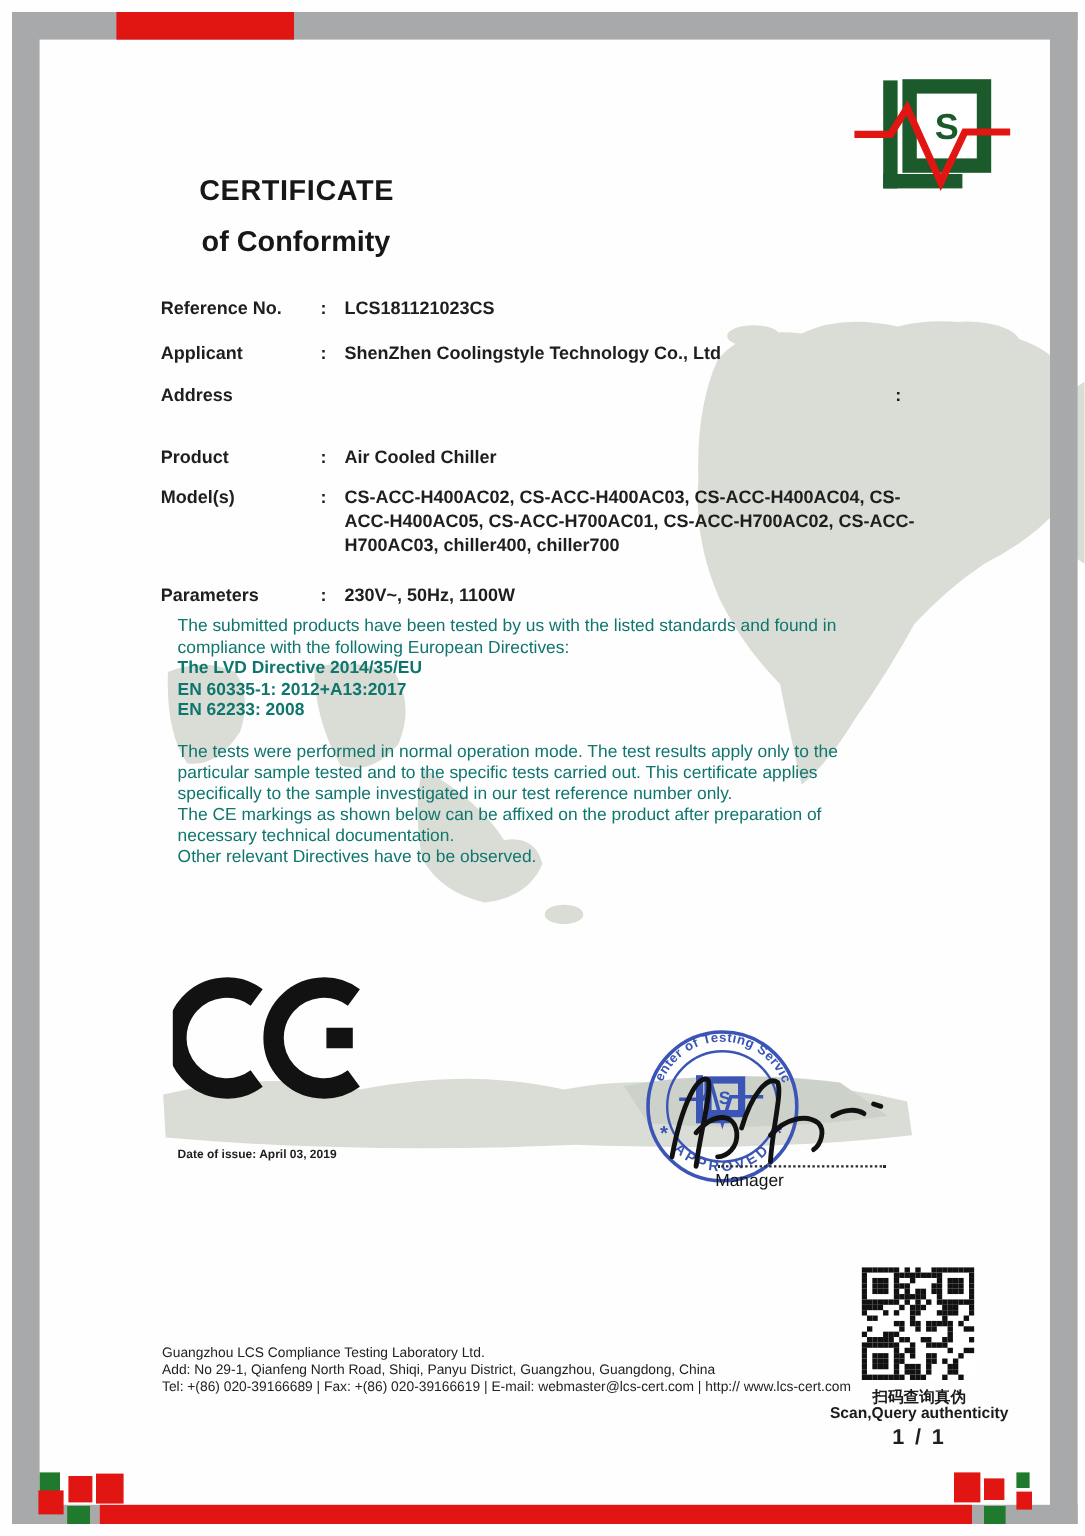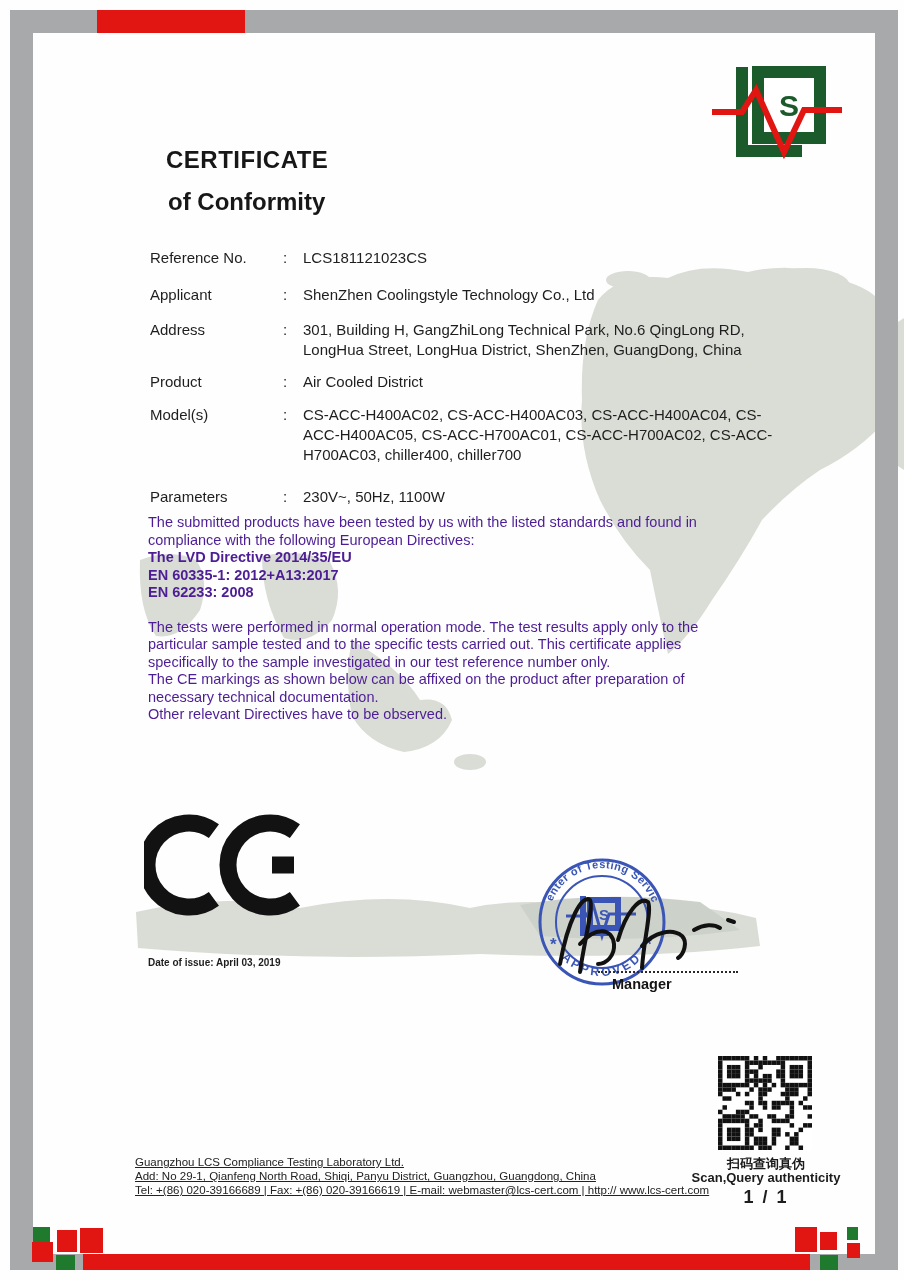--- a/index.html
+++ b/index.html
@@ -11,34 +11,34 @@
   
   .bar{position:absolute;background:#a7a9ab;z-index:2;}
   .bar-red{position:absolute;background:#e11511;z-index:3;}
   .sq{position:absolute;z-index:4;}
   .sq.red{background:#e11511;}
   .sq.green{background:#1f7a2d;}
   
   .content{position:absolute;inset:0;z-index:5;}
   .title{font-size:24px;font-weight:bold;letter-spacing:.5px;color:#171717;}
   .subtitle{font-size:24px;font-weight:bold;color:#171717;}
-  .frow{position:absolute;left:150px;width:632px;display:flex;font-size:15px;font-weight:normal;line-height:20px;justify-content:space-between;}
+  .frow{position:absolute;left:134px;width:632px;display:flex;font-size:15px;font-weight:bold;line-height:20px;justify-content:space-between;}
   .flabel{width:133px;flex:none;}
   .fcolon{width:20px;flex:none;}
   .fvalue{flex:1;white-space:pre-line;}
-  .bodytext{position:absolute;left:148px;top:514px;width:642px;font-size:14.5px;line-height:17.5px;color:#4c1d95;}
+  .bodytext{position:absolute;left:148px;top:514px;width:642px;font-size:14.5px;line-height:17.5px;color:#0f766e;}
   .bodytext p{margin:0;white-space:pre-line;}
   .b-bold{font-weight:bold;}
   .mb16{margin-bottom:16px;} .mb11{margin-bottom:11px;} .mb17{margin-bottom:17px;} .mb14{margin-bottom:14px;}
   .dateline{position:absolute;left:148px;top:957px;font-size:10px;font-weight:bold;}
   .sig-divider{position:absolute;left:598px;top:971px;width:140px;border-top:2px dotted #2a2a2a;}
-  .signer{position:absolute;left:612px;top:976px;font-size:14.5px;color:#141414;font-weight:bold;}
+  .signer{position:absolute;left:596px;top:976px;font-size:14.5px;color:#141414;}
   .qrwrap{position:absolute;left:718px;top:1056px;width:94px;height:94px;}
   .qcap{position:absolute;left:690px;width:152px;text-align:center;font-weight:bold;color:#1b1b1b;}
-  .footer{position:absolute;left:135px;top:1155px;font-size:11.5px;line-height:14px;color:#222;text-decoration:underline;}
+  .footer{position:absolute;left:135px;top:1121px;font-size:11.5px;line-height:14px;color:#222;}
   .pagenum{position:absolute;left:690px;top:1187px;width:152px;text-align:center;font-size:18px;font-weight:bold;letter-spacing:2px;}
   svg text{font-family:"Liberation Sans",sans-serif;}
 </style>
 </head>
 <body>
 
 <div class="page">
 
   <svg class="abs" style="left:0;top:0;z-index:1" width="904" height="1280" viewBox="0 0 904 1280">
     <g fill="#d9ddd5">
@@ -93,27 +93,25 @@
       <span class="fvalue">LCS181121023CS</span>
     </div>
     <div class="frow" style="top:285px">
       <span class="flabel">Applicant</span>
       <span class="fcolon">:</span>
       <span class="fvalue">ShenZhen Coolingstyle Technology Co., Ltd</span>
     </div>
     <div class="frow" style="top:320px">
       <span class="flabel">Address</span>
       <span class="fcolon">:</span>
-      <span class="fvalue">301, Building H, GangZhiLong Technical Park, No.6 QingLong RD,
-LongHua Street, LongHua District, ShenZhen, GuangDong, China</span>
     </div>
     <div class="frow" style="top:372px">
       <span class="flabel">Product</span>
       <span class="fcolon">:</span>
-      <span class="fvalue">Air Cooled District</span>
+      <span class="fvalue">Air Cooled Chiller</span>
     </div>
     <div class="frow" style="top:405px">
       <span class="flabel">Model(s)</span>
       <span class="fcolon">:</span>
       <span class="fvalue">CS-ACC-H400AC02, CS-ACC-H400AC03, CS-ACC-H400AC04, CS-
 ACC-H400AC05, CS-ACC-H700AC01, CS-ACC-H700AC02, CS-ACC-
 H700AC03, chiller400, chiller700</span>
     </div>
     <div class="frow" style="top:487px">
       <span class="flabel">Parameters</span>

